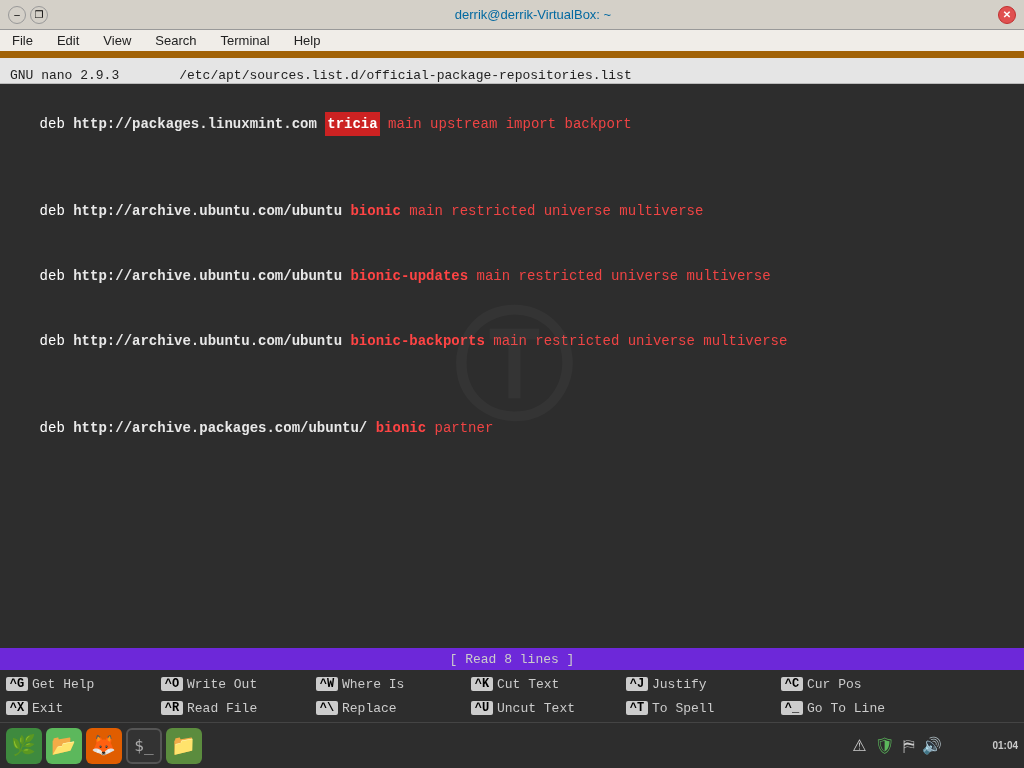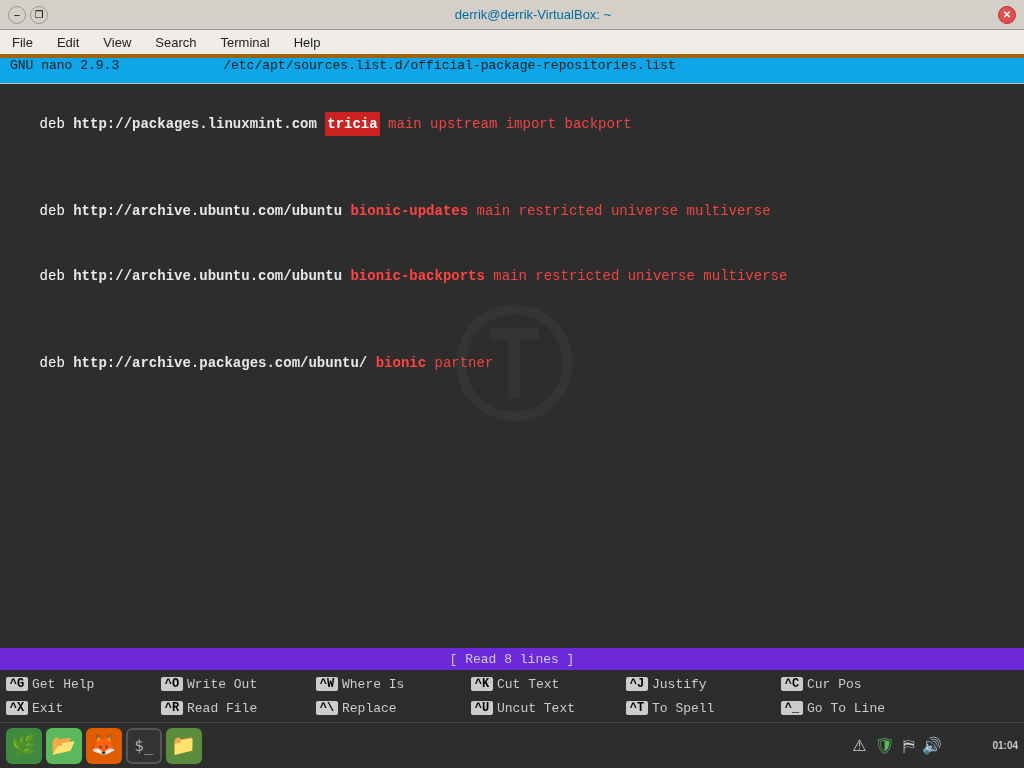--- a/index.html
+++ b/index.html
@@ -52,51 +52,50 @@
 
     
     #menu-bar {
       background: #f0ede8;
       height: 28px;
       display: flex;
       align-items: center;
       padding: 0 8px;
       gap: 16px;
       flex-shrink: 0;
-      border-bottom: 4px solid #a16207;
+      border-bottom: 7px solid #a16207;
     }
     .menu-item {
       font-family: sans-serif;
       font-size: 13px;
       color: #222;
       cursor: pointer;
       padding: 2px 4px;
     }
 
     
     #nano-status-top {
-      background: #0ea5e9;
+      background: #e5e5e5;
       height: 26px;
       display: flex;
-      align-items: flex-start;
+      align-items: flex-end;
       padding: 0 10px;
       flex-shrink: 0;
       border-bottom: 1px solid #bbb;
     }
     #nano-version {
       font-family: 'Courier New', monospace;
       font-size: 13px;
       color: #222;
       margin-right: 60px;
     }
     #nano-filename {
       font-family: 'Courier New', monospace;
       font-size: 13px;
       color: #222;
-      margin-left: 44px;
     }
 
     
     #terminal-content {
       flex: 1;
       background: #2d2d2d;
       padding: 8px 6px;
       overflow: hidden;
       position: relative;
     }
@@ -262,20 +261,23 @@
 
 <div id="terminal-content">
   <div id="watermark">Ⓣ</div>
 
   <div class="line">
     <span class="text-white">deb </span><span class="url">http://packages.linuxmint.com</span><span class="text-normal"> </span><span class="codename-red-bg">tricia</span><span class="text-normal"> main upstream import backport</span>
   </div>
 
   <div class="empty-line"></div>
 
+  <div class="line">
+    <span class="text-white">deb </span><span class="url">http://archive.ubuntu.com/ubuntu</span><span class="text-normal"> </span><span class="codename-red">bionic</span><span class="text-normal"> main restricted universe multiverse</span>
+  </div>
 
   <div class="line">
     <span class="text-white">deb </span><span class="url">http://archive.ubuntu.com/ubuntu</span><span class="text-normal"> </span><span class="codename-red">bionic-updates</span><span class="text-normal"> main restricted universe multiverse</span>
   </div>
 
   <div class="line">
     <span class="text-white">deb </span><span class="url">http://archive.ubuntu.com/ubuntu</span><span class="text-normal"> </span><span class="codename-red">bionic-backports</span><span class="text-normal"> main restricted universe multiverse</span>
   </div>
 
   <div class="empty-line"></div>

